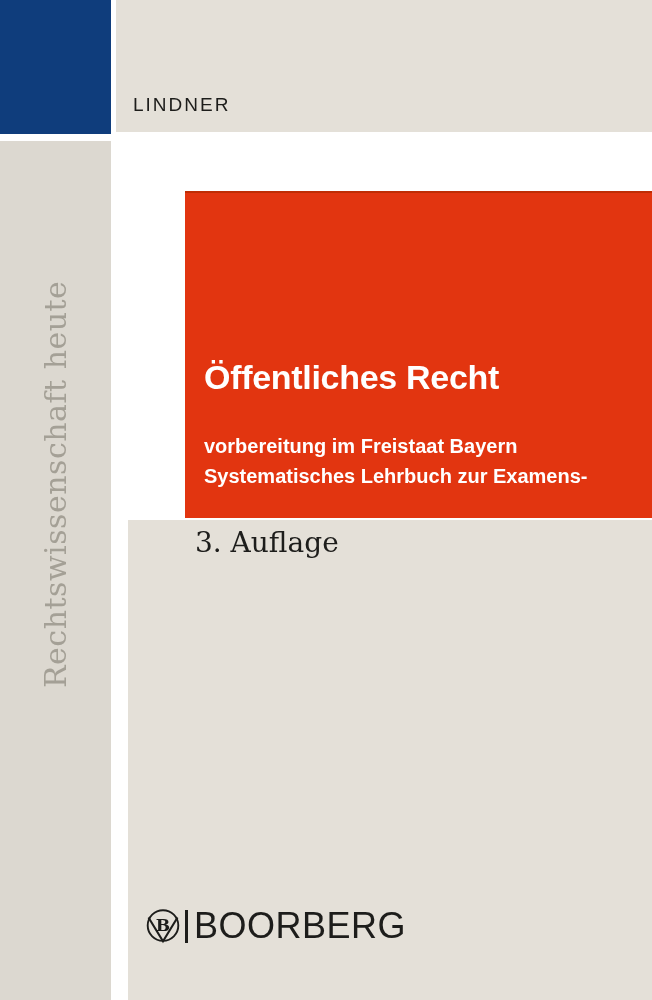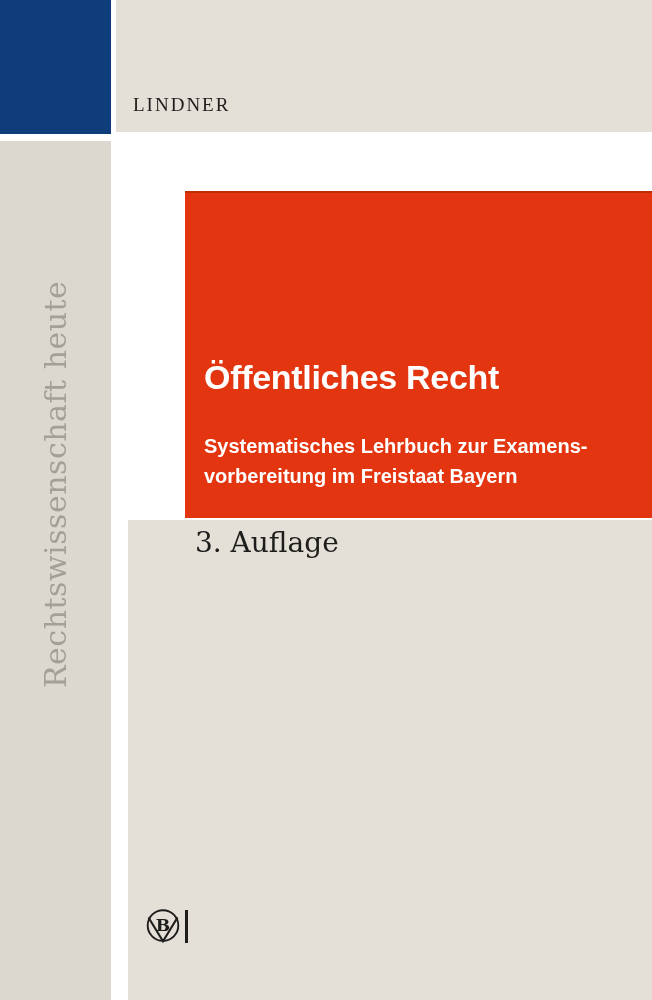--- a/index.html
+++ b/index.html
@@ -34,21 +34,21 @@
     white-space: nowrap;
   }
   
   .header-band {
     position: absolute; left: 116px; top: 0;
     width: 536px; height: 132px;
     background: var(--beige, #e4e0d8);
   }
   .author {
     position: absolute; left: 17px; top: 93px;
-    font-family: Liberation Serif, serif;
+    font-family: Liberation Sans, sans-serif;
     font-size: 19px; line-height: 24px;
     letter-spacing: 2px;
     color: var(--ink, #1d1d1b);
   }
   
   .title-panel {
     position: absolute; left: 185px; top: 191px;
     width: 483px; height: 327px;
     box-sizing: border-box;
     background: var(--red, #e23510);
@@ -111,31 +111,32 @@
     <div class="spine-text">Rechtswissenschaft heute</div>
   </div>
 
   <div class="header-band">
     <div class="author">LINDNER</div>
   </div>
 
   <div class="title-panel">
     <div class="book-title">Öffentliches Recht</div>
     <div class="book-subtitle">
+      <div>vorbereitung im Freistaat Bayern</div>
       <div>Systematisches Lehrbuch zur Examens-</div>
-      <div>vorbereitung im Freistaat Bayern</div>
     </div>
   </div>
 
   <div class="lower-field">
     <div class="edition">3. Auflage</div>
 
     <div class="publisher-row">
       <svg class="monogram" viewBox="0 0 36 36">
         <circle cx="18" cy="17.5" r="15.3" fill="none" stroke="#1d1d1b" stroke-width="1.9"></circle>
         <path d="M 3.5 9.5 L 18 33.2 L 32.5 9.5" fill="none" stroke="#1d1d1b" stroke-width="2.1"></path>
         <text x="18" y="22.5" text-anchor="middle" font-family="DejaVu Serif, serif" font-size="17" font-weight="bold" fill="#1d1d1b">B</text>
       </svg>
       <div class="logo-divider"></div>
+      <div class="wordmark">BOORBERG</div>
     </div>
   </div>
 
 </div>
 
 </body></html>

